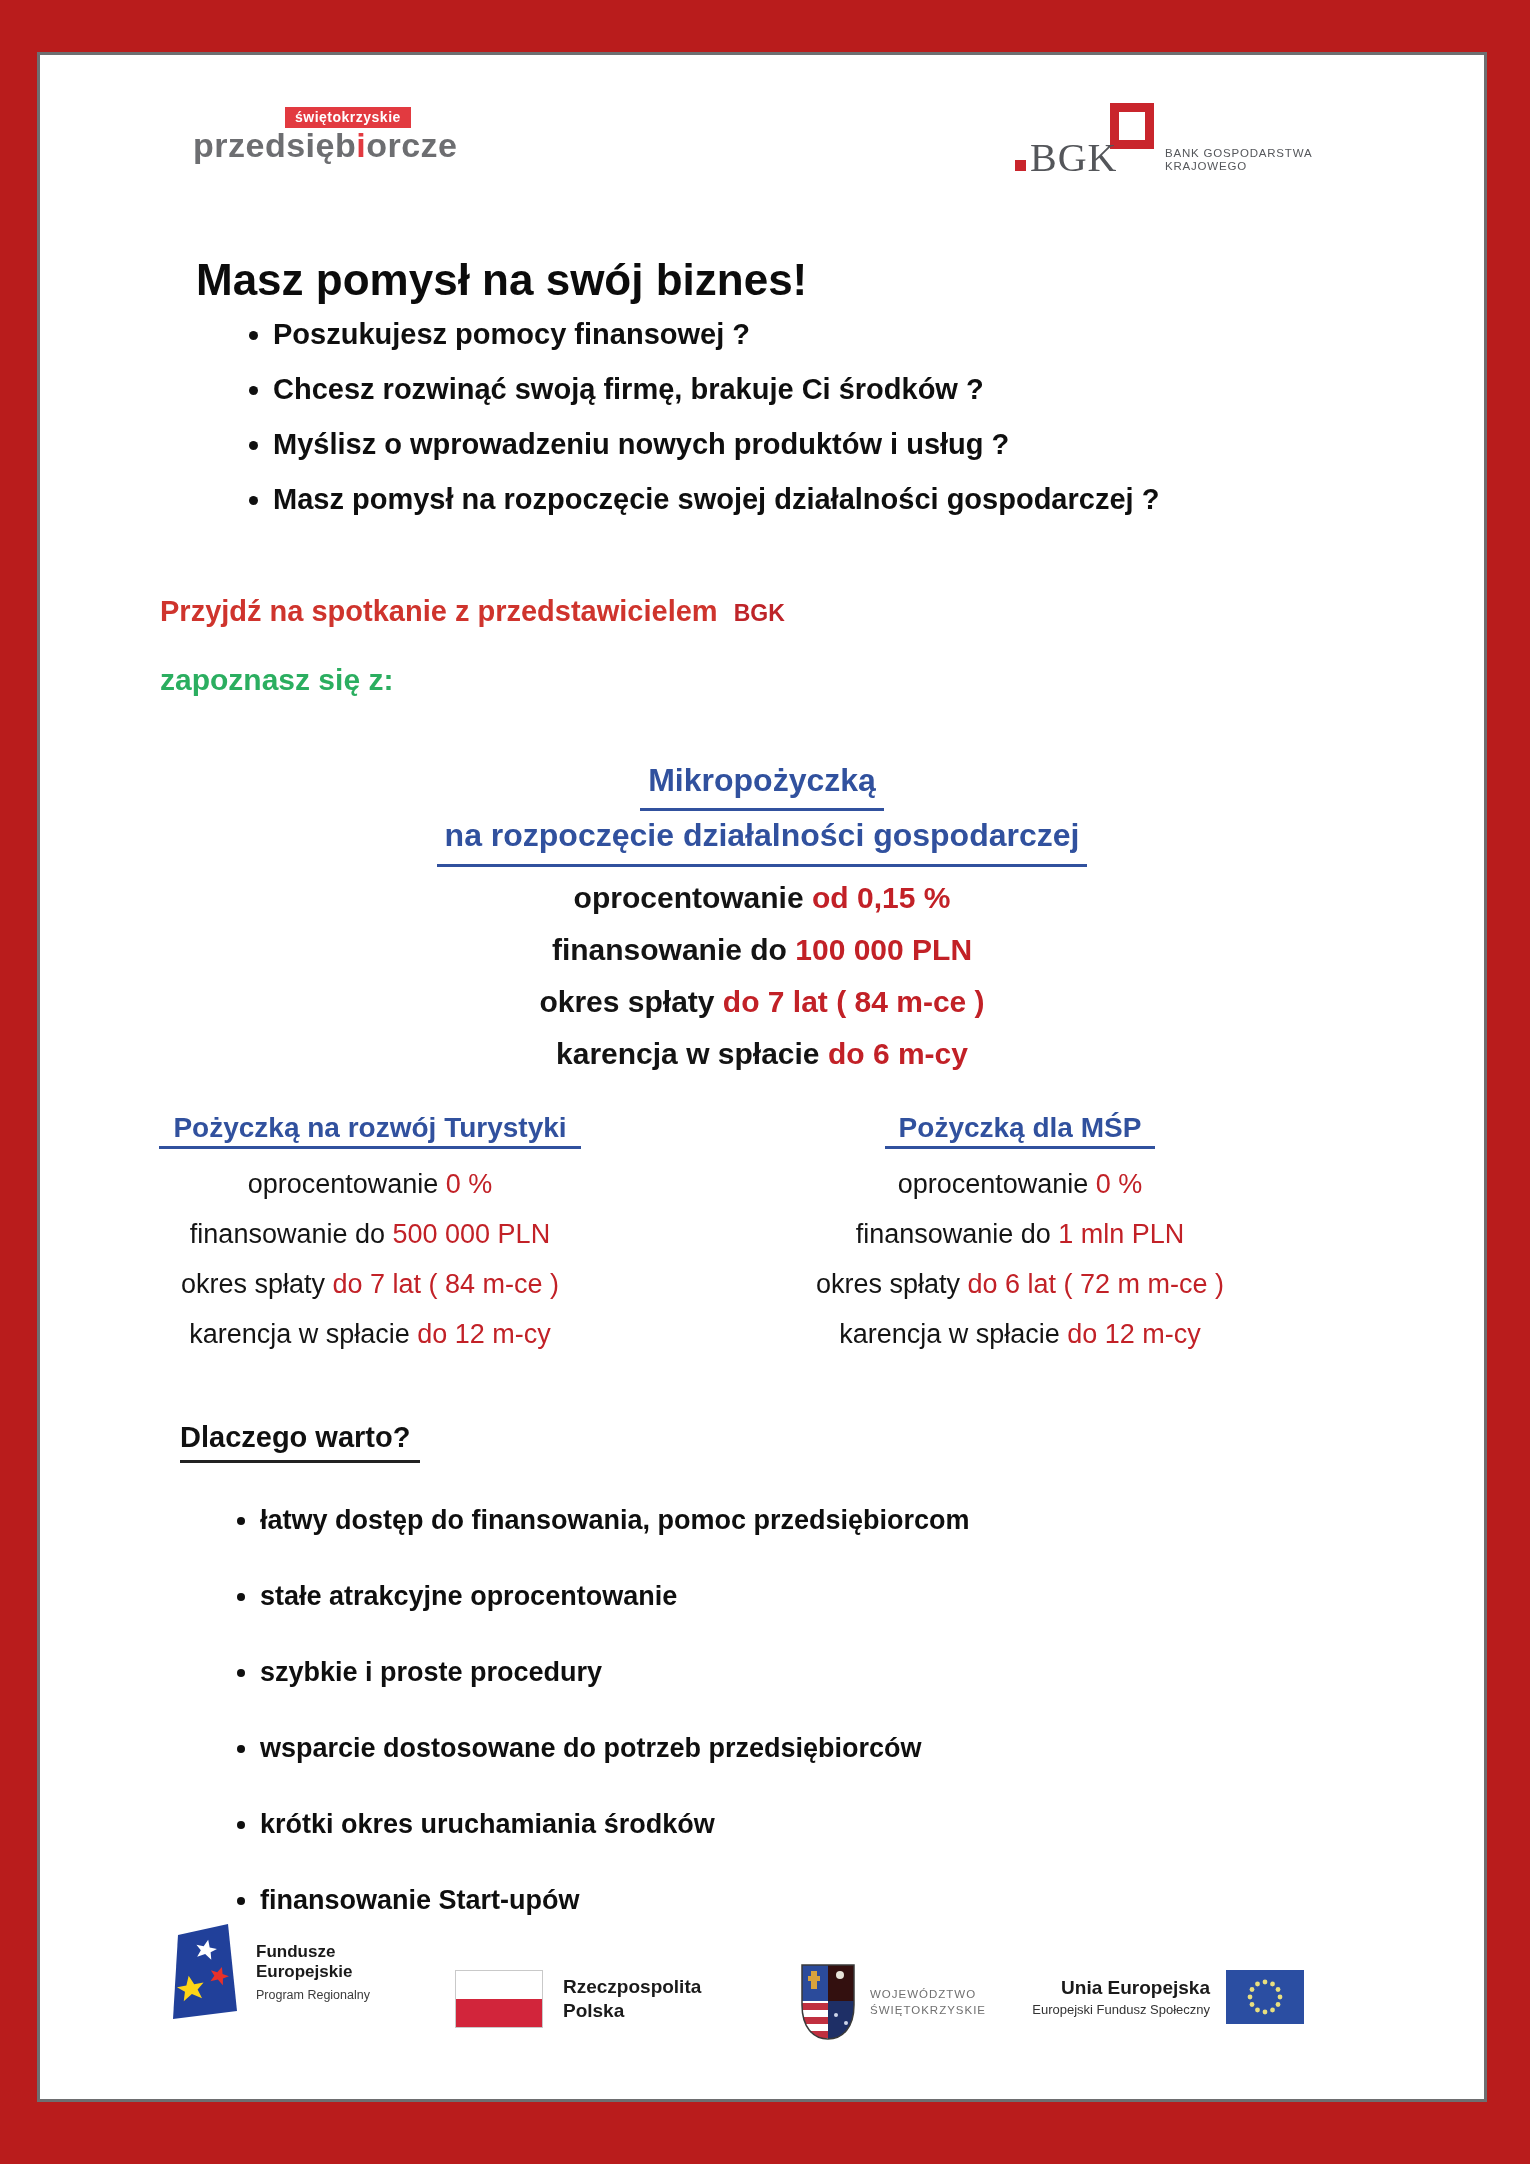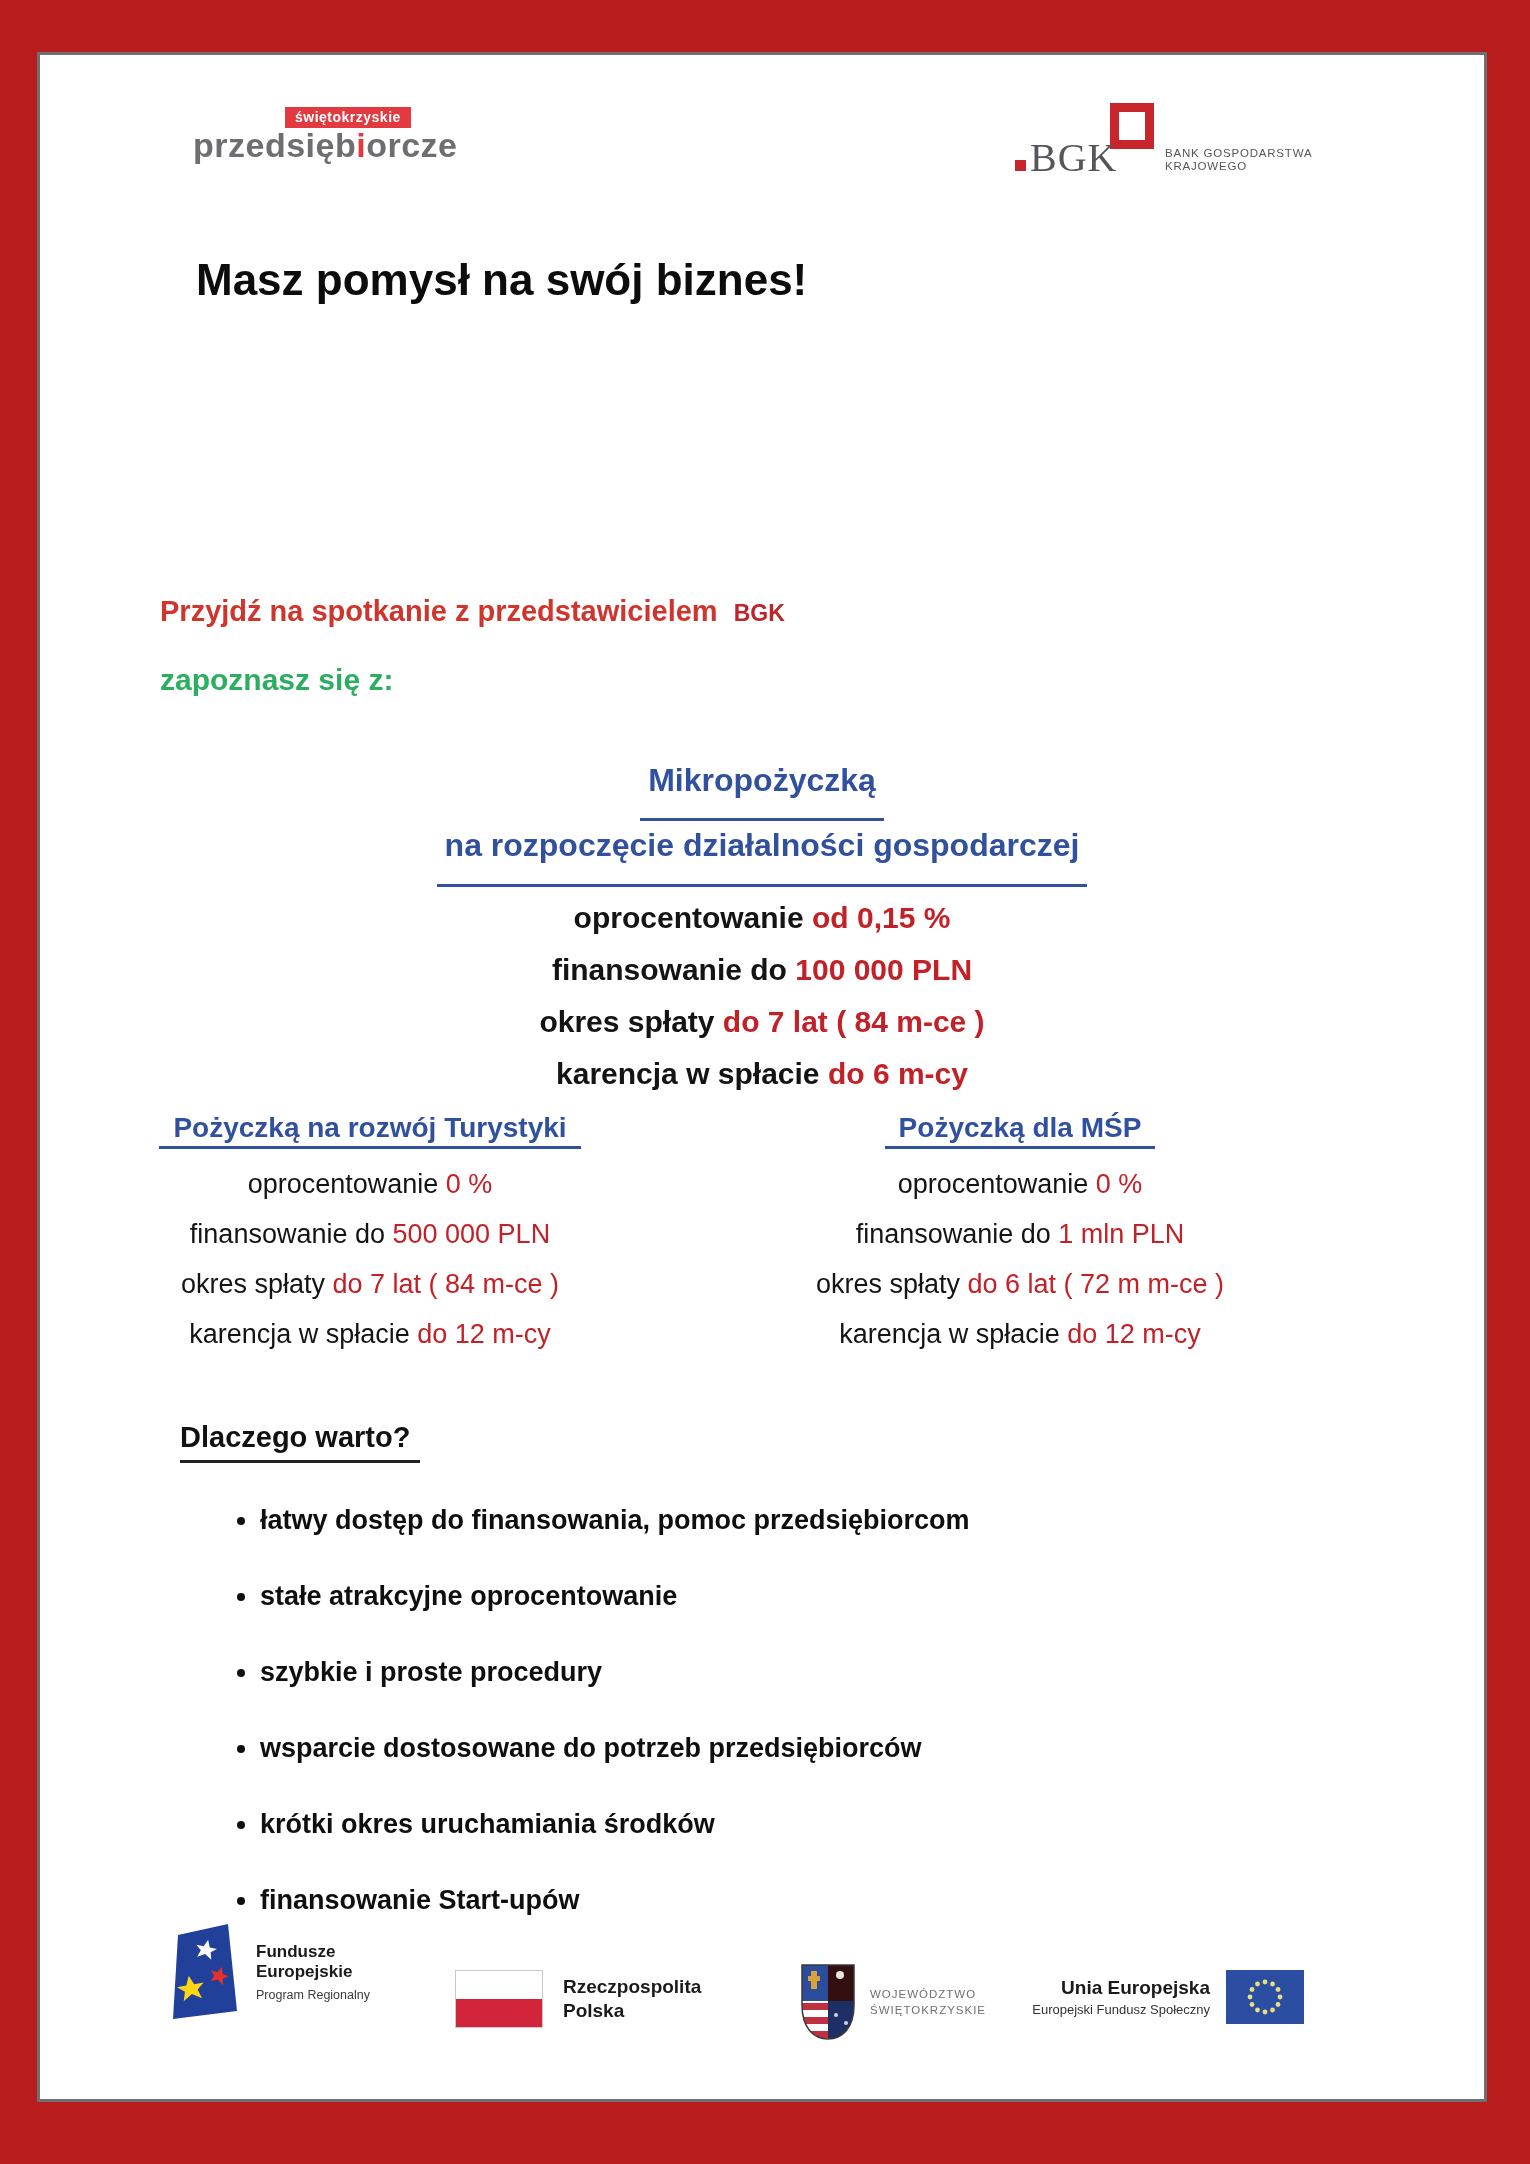--- a/index.html
+++ b/index.html
@@ -76,21 +76,21 @@
   .invite-red .invite-bgk { font-size: 23px; margin-left: 16px; color: #be2429; }
   .invite-green {
     position: absolute; left: 120px; top: 608px;
     font-size: 30px; font-weight: 700; color: #2bae60;
   }
 
   
   .micro { position: absolute; left: 0; top: 706px; width: 100%; text-align: center; }
   .blue-h {
     display: inline-block; color: #31519e; font-weight: 700;
-    border-bottom: 3px solid #31519e; padding: 0 8px 19px; line-height: 1.2;
+    border-bottom: 3px solid #31519e; padding: 0 8px 9px; line-height: 1.2;
   }
   .micro .blue-h { font-size: 32px; }
   .micro .h-row { margin-bottom: 5px; }
   .micro .row { font-size: 30px; font-weight: 700; line-height: 52px; }
   .lbl { color: #141414; }
   .val { color: #c22127; }
 
   
   .col { position: absolute; top: 1056px; text-align: center; }
   .col-left  { left: 60px;  width: 540px; }
@@ -148,20 +148,26 @@
     <div class="bgk">
       <div class="bgk-square"></div>
       <div class="bgk-word"><span class="bgk-dot"></span><span>BGK</span></div>
       <div class="bgk-full">
         <div>BANK GOSPODARSTWA</div>
         <div>KRAJOWEGO</div>
       </div>
     </div>
 
     <h1 class="title">Masz pomysł na swój biznes!</h1>
+    <ul class="intro-list">
+      <li>Poszukujesz pomocy finansowej ?</li>
+      <li>Chcesz rozwinąć swoją firmę, brakuje Ci środków ?</li>
+      <li>Myślisz o wprowadzeniu nowych produktów i usług ?</li>
+      <li>Masz pomysł na rozpoczęcie swojej działalności gospodarczej ?</li>
+    </ul>
 
     <div class="invite-red"><span>Przyjdź na spotkanie z przedstawicielem</span><span class="invite-bgk">BGK</span></div>
     <div class="invite-green">zapoznasz się z:</div>
 
     <div class="micro">
       <div class="h-row"><span class="blue-h">Mikropożyczką</span></div>
       <div class="h-row"><span class="blue-h">na rozpoczęcie działalności gospodarczej</span></div>
       <div class="row"><span class="lbl">oprocentowanie</span> <span class="val">od 0,15 %</span></div>
       <div class="row"><span class="lbl">finansowanie do</span> <span class="val">100 000 PLN</span></div>
       <div class="row"><span class="lbl">okres spłaty</span> <span class="val">do 7 lat  ( 84 m-ce )</span></div>

